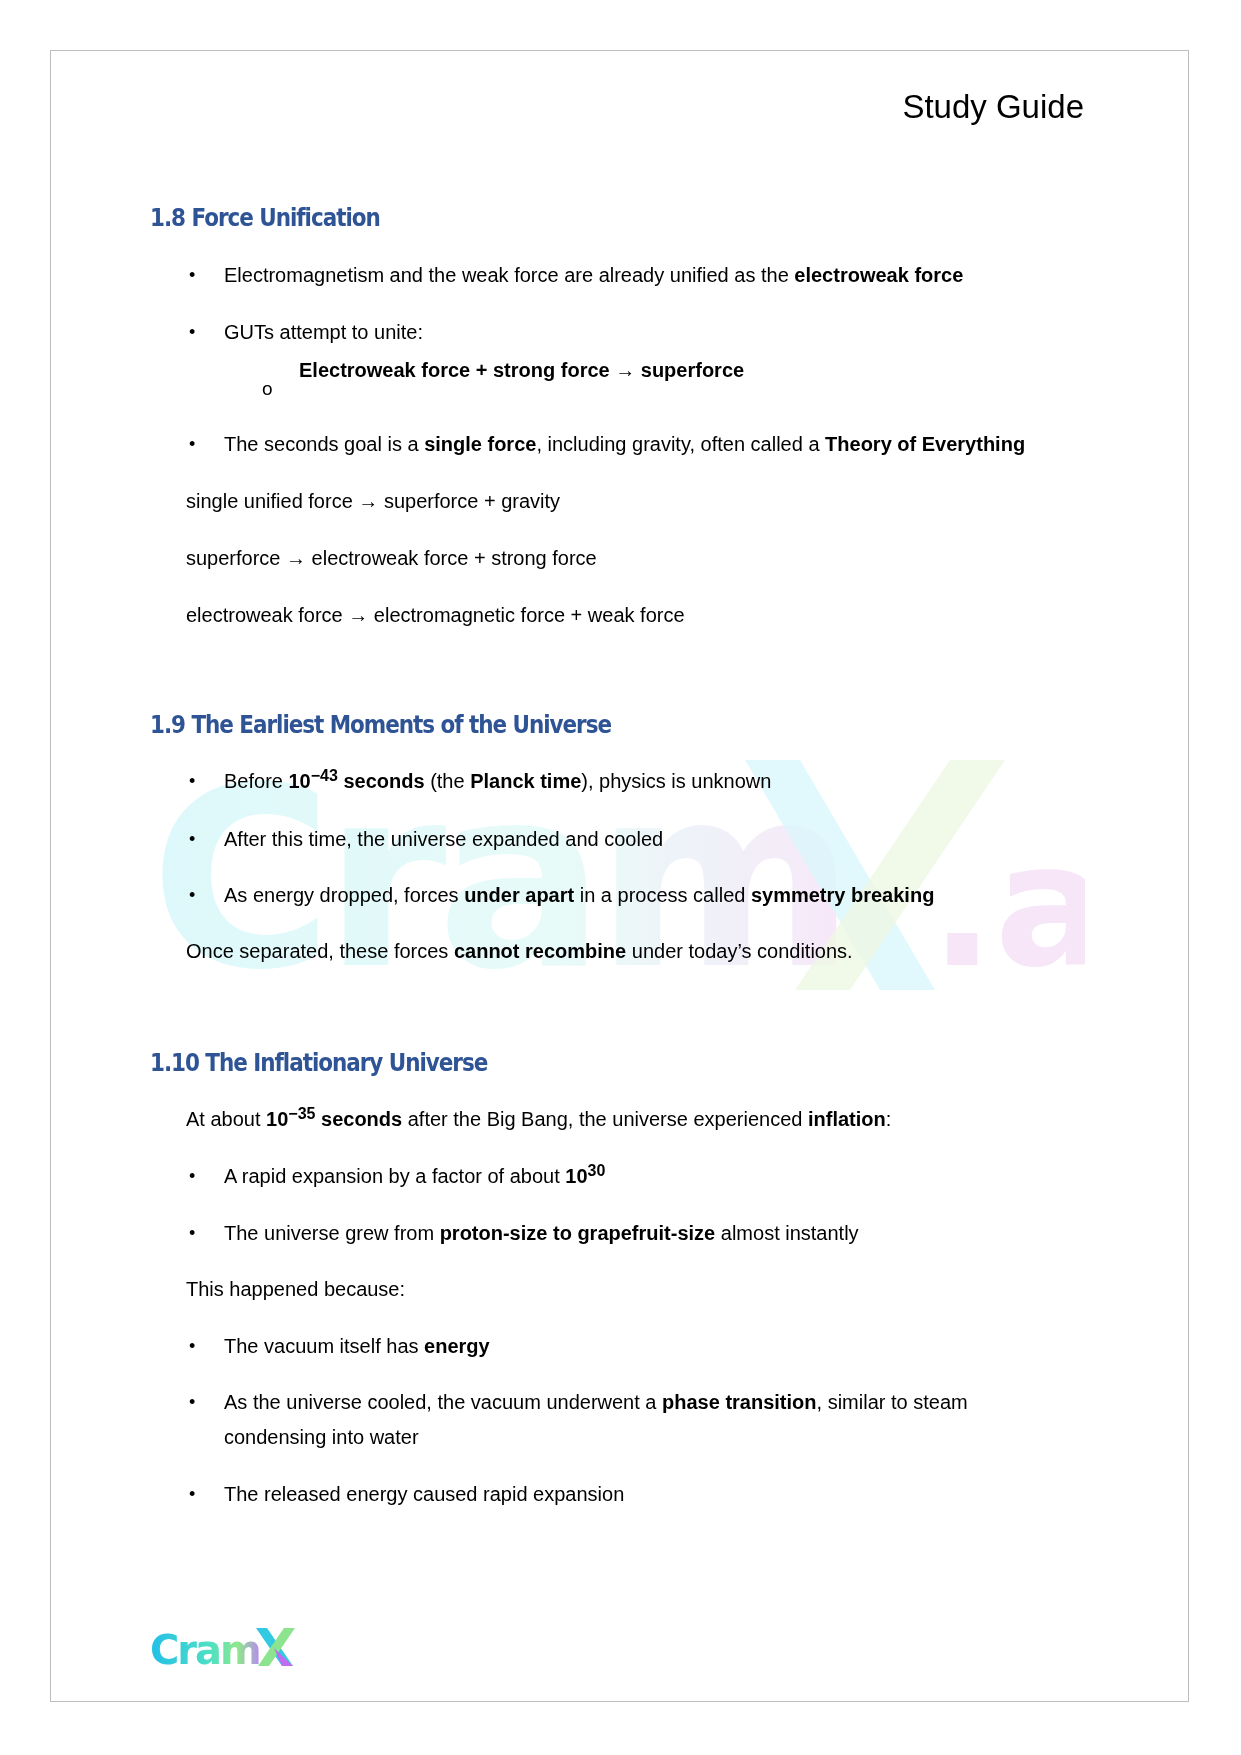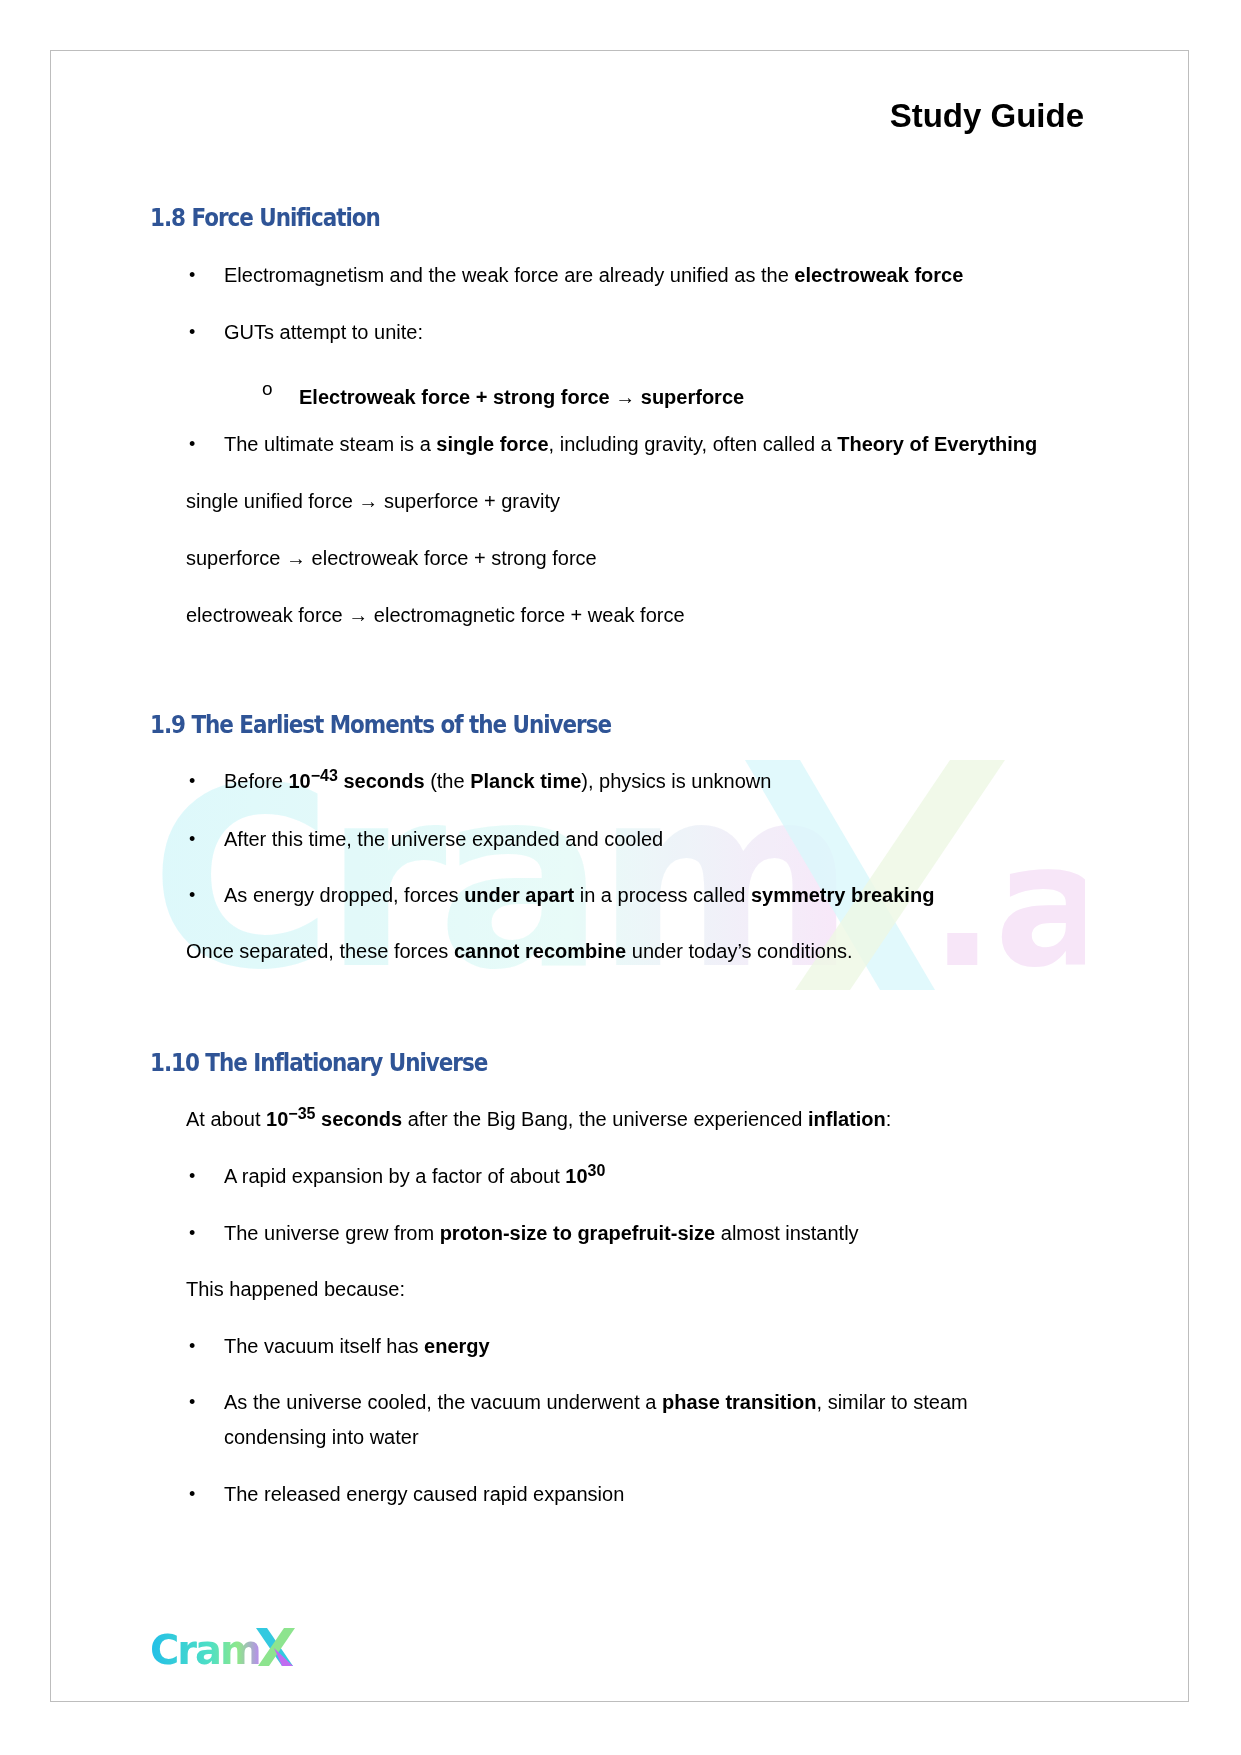--- a/index.html
+++ b/index.html
@@ -1,22 +1,22 @@
 <!DOCTYPE html>
 <html><head>
 <meta charset="utf-8">
 <style>
   html, body { margin:0; padding:0; background:#ffffff; }
   body { width:1241px; height:1755px; position:relative; overflow:hidden;
          font-family:"Liberation Sans", sans-serif; color:#000; }
   .page { position:absolute; left:50px; top:50px; width:1139px; height:1652px;
           border:1.5px solid #bdbdbd; box-sizing:border-box; background:#fff; }
   .abs { position:absolute; white-space:nowrap; }
-  .title { font-family:"Liberation Sans", sans-serif; font-weight:bold; font-size:33px;
-           right:157px; top:88px;margin-top:9px; }
+  .title { font-family:"Liberation Sans", sans-serif; font-weight:normal; font-size:33px;
+           right:157px; top:88px; }
   .h { font-family:"DejaVu Sans", sans-serif; font-weight:bold; color:#2f5496;
        font-size:25px; letter-spacing:-1.2px; left:150px; transform:scaleX(0.86); transform-origin:left top; }
   .t { font-size:20px; line-height:26px; }
   .bullet { left:189px; font-size:18px; }
   .bt { left:224px; }
   .sub-mark { left:262px; font-size:19px; }
   .sub-t { left:299px; }
   .p { left:150px;margin-left:36px; }
   b { font-weight:bold; }
   sup { font-size:16px; vertical-align:7px; line-height:0; }
@@ -48,24 +48,24 @@
 
 <div class="abs h" style="top:203px">1.8 Force Unification</div>
 
 <div class="abs t bullet" style="top:262px">•</div>
 <div class="abs t bt" style="top:262px"><span>Electromagnetism and the weak force are already unified as the </span><b>electroweak force</b></div>
 
 <div class="abs t bullet" style="top:319px">•</div>
 <div class="abs t bt" style="top:319px">GUTs attempt to unite:</div>
 
 <div class="abs t sub-mark" style="top:376px">o</div>
-<div class="abs t sub-t" style="top:384px"><b>Electroweak force + strong force → superforce</b></div>
+<div class="abs t sub-t" style="top:357px"><b>Electroweak force + strong force → superforce</b></div>
 
 <div class="abs t bullet" style="top:431px">•</div>
-<div class="abs t bt" style="top:431px"><span>The ultimate steam is a </span><b>single force</b><span>, including gravity, often called a </span><b>Theory of Everything</b></div>
+<div class="abs t bt" style="top:431px"><span>The seconds goal is a </span><b>single force</b><span>, including gravity, often called a </span><b>Theory of Everything</b></div>
 
 <div class="abs t p" style="top:488px">single unified force → superforce + gravity</div>
 <div class="abs t p" style="top:545px">superforce → electroweak force + strong force</div>
 <div class="abs t p" style="top:602px">electroweak force → electromagnetic force + weak force</div>
 
 <div class="abs h" style="top:710px">1.9 The Earliest Moments of the Universe</div>
 
 <div class="abs t bullet" style="top:768px">•</div>
 <div class="abs t bt" style="top:768px"><span>Before </span><b><span>10</span><sup>−43</sup><span> seconds</span></b><span> (the </span><b>Planck time</b><span>), physics is unknown</span></div>
 

